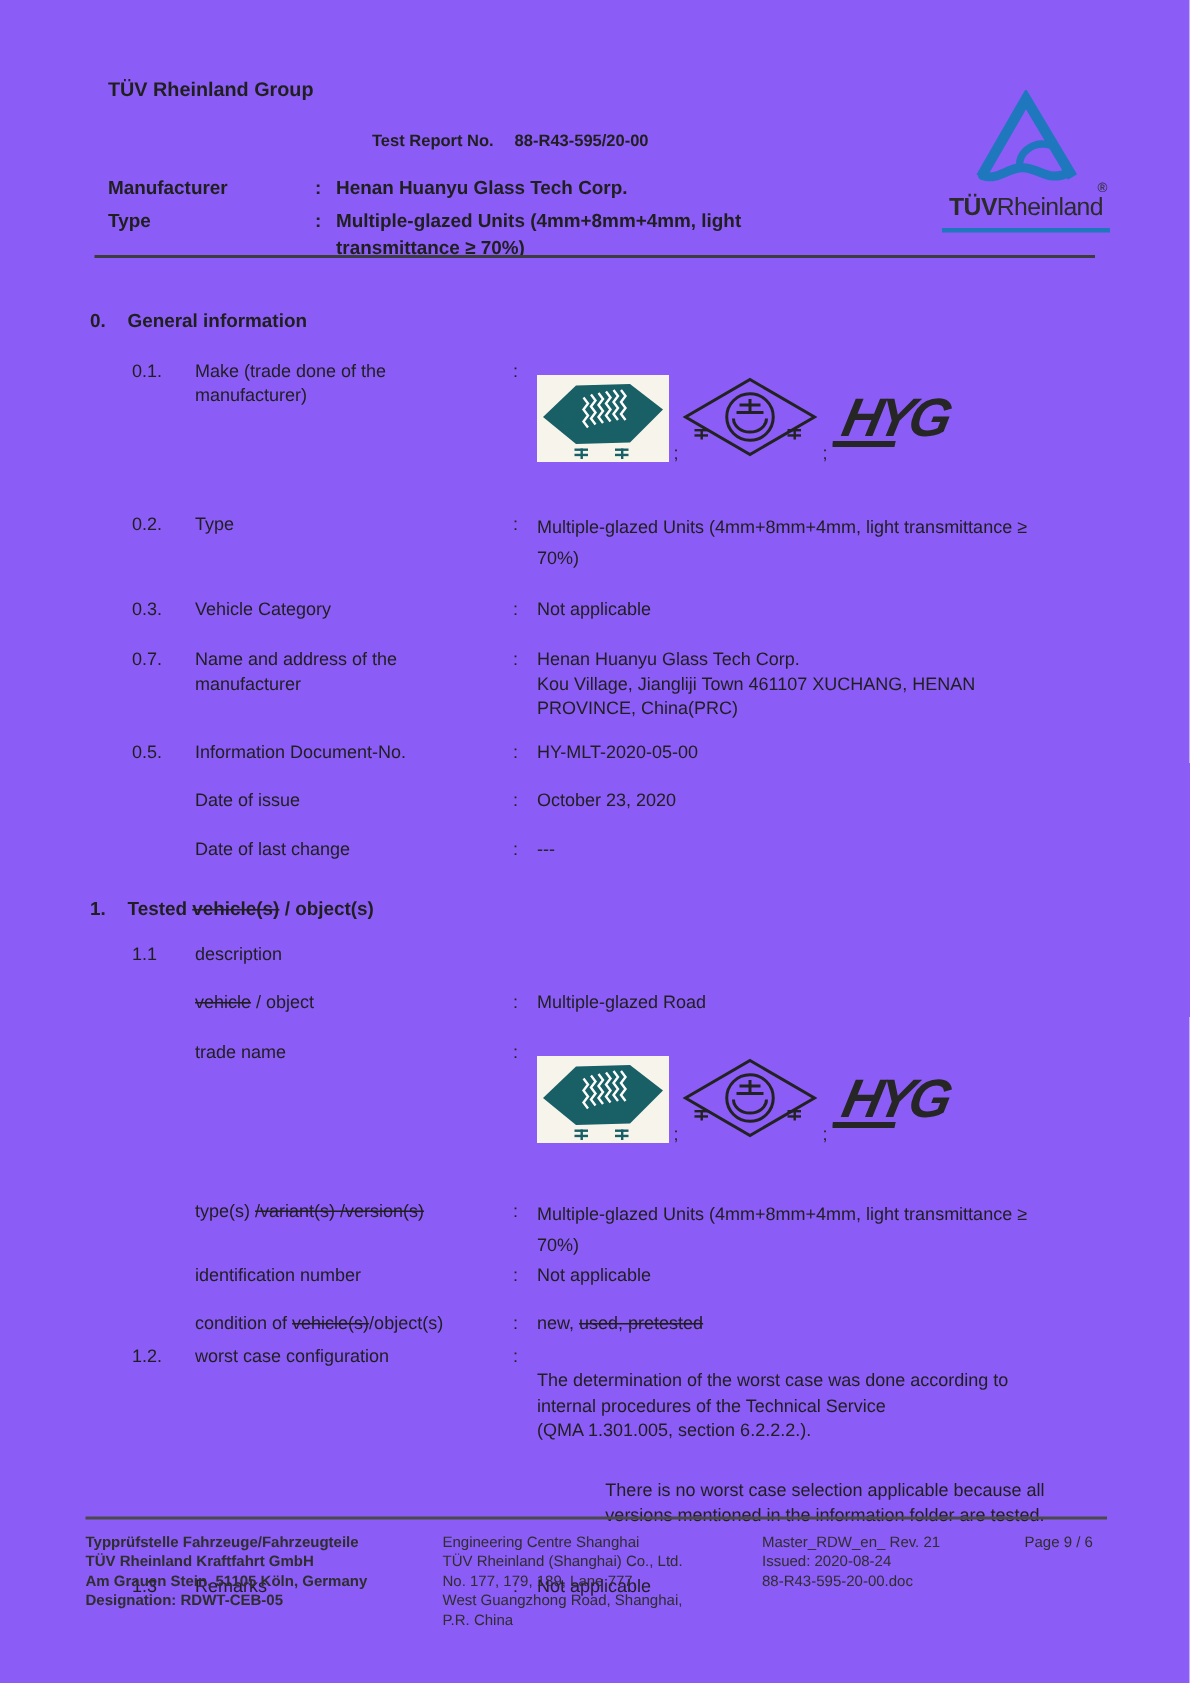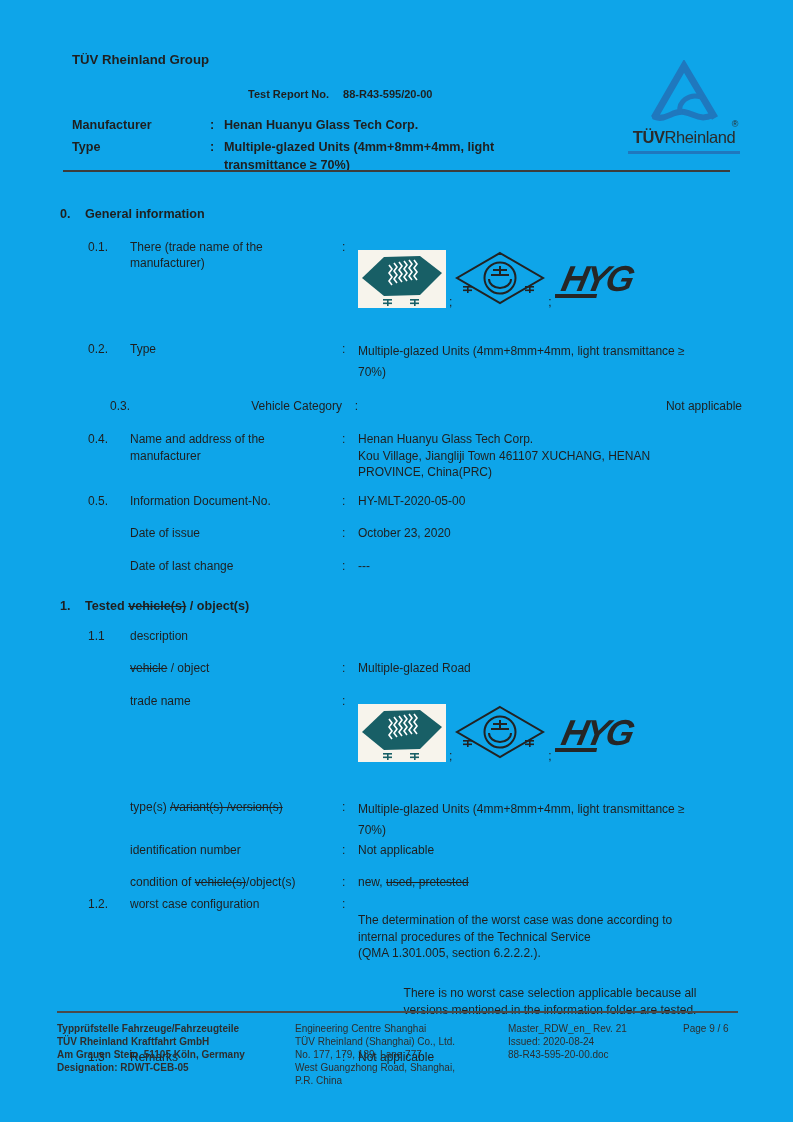--- a/index.html
+++ b/index.html
@@ -1,17 +1,17 @@
 <!DOCTYPE html>
 <html><head>
 <meta charset="utf-8">
 <style>
   html,body{margin:0;padding:0;background:#efefed;}
   .page{
-    position:relative;width:793px;height:1122px;background:#0ea5e9;
+    position:relative;width:793px;height:1122px;background:#8b5cf6;
     font-family:"Liberation Sans","DejaVu Sans",sans-serif;
     color:#1f1f1f;overflow:hidden;margin:0 auto;
   }
   .pre{white-space:pre-line;}
   .strike{text-decoration:line-through;}
   
   .group-title{position:absolute;left:72px;top:52px;font-size:13.2px;font-weight:bold;}
   .report-line{position:absolute;left:248px;top:88px;font-size:11px;font-weight:bold;}
   .report-line .num{margin-left:14px;}
   .hdr-row{position:absolute;left:72px;display:grid;grid-template-columns:138px 14px 1fr;
@@ -85,21 +85,21 @@
 
   <div class="content">
 
     <div class="sec-head" style="margin-bottom:16px;">
       <span class="n">0.</span>
       <span>General information</span>
     </div>
 
     <div class="row" style="margin-bottom:16px;">
       <span class="no">0.1.</span>
-      <span class="lab">There (trade name of the
+      <span class="lab">Make (trade done of the
 manufacturer)</span>
       <span class="col">:</span>
       <span class="val">
         <span class="logo-row">
           <svg width="88" height="58" viewBox="0 0 88 58">
             <rect x="0" y="0" width="88" height="58" fill="#f7f4ec"></rect>
             <polygon points="4,28 26,7 62,6 84,23 62,45 26,46" fill="#185f66"></polygon>
             <g stroke="#ffffff" stroke-width="1.6" fill="none">
               <path d="M31 15 l3 4 l-3 4 l3 4 l-3 4 l3 4"></path>
               <path d="M36 13 l3 4 l-3 4 l3 4 l-3 4 l3 4"></path>
@@ -148,29 +148,29 @@
     </div>
 
     <div class="row" style="margin-bottom:14px;">
       <span class="no">0.2.</span>
       <span class="lab">Type</span>
       <span class="col">:</span>
       <span class="val loose">Multiple-glazed Units (4mm+8mm+4mm, light transmittance ≥
 70%)</span>
     </div>
 
-    <div class="row" style="margin-bottom:17px;text-align:right;">
+    <div class="row" style="margin-bottom:17px;">
       <span class="no">0.3.</span>
       <span class="lab">Vehicle Category</span>
       <span class="col">:</span>
       <span class="val">Not applicable</span>
     </div>
 
     <div class="row" style="margin-bottom:12px;">
-      <span class="no">0.4.</span>
+      <span class="no">0.7.</span>
       <span class="lab">Name and address of the
 manufacturer</span>
       <span class="col">:</span>
       <span class="val">Henan Huanyu Glass Tech Corp.
 Kou Village, Jiangliji Town 461107 XUCHANG, HENAN
 PROVINCE, China(PRC)</span>
     </div>
 
     <div class="row" style="margin-bottom:16px;">
       <span class="no">0.5.</span>

